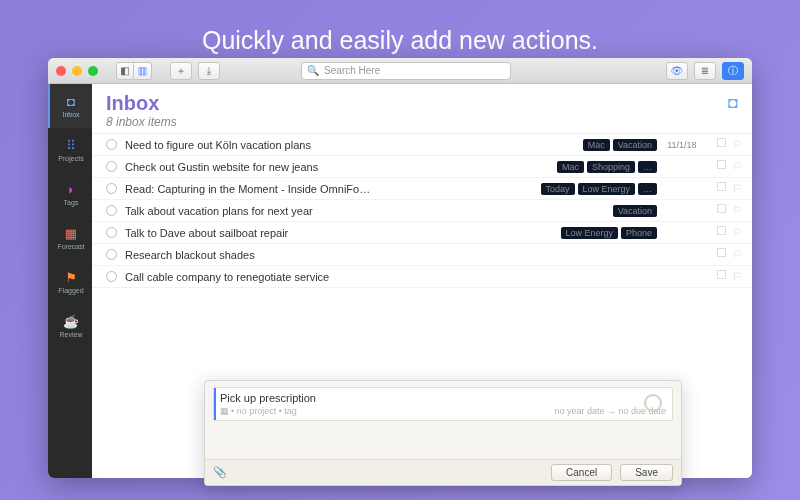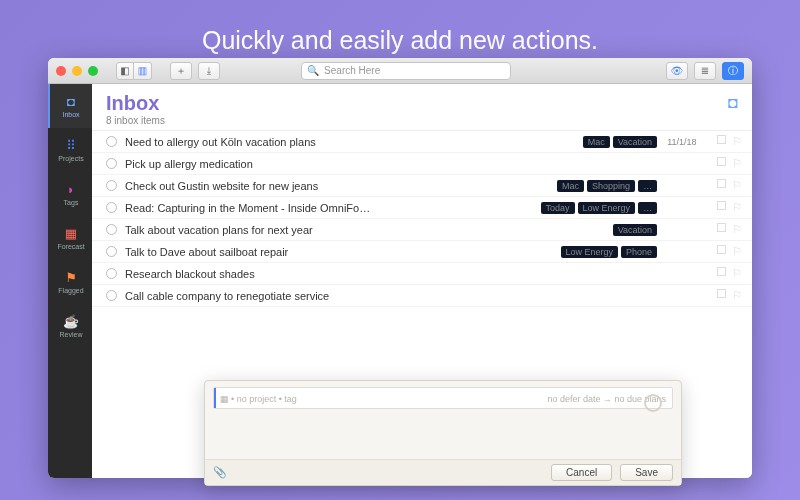--- a/index.html
+++ b/index.html
@@ -74,21 +74,21 @@
   .sb-inbox .sb-ic{color:#6aa8ff;}
   .sb-proj .sb-ic{color:#4a7cff;}
   .sb-tags .sb-ic{color:#d246c5;}
   .sb-fore .sb-ic{color:#ff6a5f;}
   .sb-flag .sb-ic{color:#ff8a3d;}
   .sb-rev .sb-ic{color:#6ab7d8;}
 
   .main { flex:1; display:flex; flex-direction:column; background:#fff; min-width:0;}
   .hdr { padding:8px 14px 4px; border-bottom:1px solid #eee; position:relative;}
   .hdr h1{font-size:20px; font-weight:600; color:#7e6fd6;}
-  .hdr .sub{font-size:10px; color:#888; }
+  .hdr .sub{font-size:12px; color:#888; font-style:italic;}
   .hdr-ic{position:absolute; right:14px; top:10px; color:#6aa8ff; font-size:16px;}
 
   .list{flex:1; overflow:hidden;}
   .row{
     display:flex; align-items:center; height:22px; padding:0 10px 0 14px;
     border-bottom:1px solid #f2f2f2; font-size:11px; color:#333;
   }
   .row:nth-child(odd){}
   .chk{width:11px;height:11px;border:1.2px solid #bbb;border-radius:50%;margin-right:8px;flex-shrink:0;}
   .title{flex:1; white-space:nowrap; overflow:hidden; text-overflow:ellipsis;}
@@ -199,36 +199,26 @@
 
     <div class="main">
       <div class="hdr">
         <h1>Inbox</h1>
         <div class="sub">8 inbox items</div>
         <span class="hdr-ic">◘</span>
       </div>
       <div class="list" id="list">
           <div class="row">
             <span class="chk"></span>
-            <span class="title">Need to allergy out Köln vacation plans</span>
+            <span class="title">Need to figure out Köln vacation plans</span>
             <span class="tags">
               <span class="tag">Mac</span>
               <span class="tag">Vacation</span>
             </span>
             <span class="date">11/1/18</span>
-            <span class="icons-r">
-              <span class="cal"></span>
-              <span class="flag">⚐</span>
-            </span>
-          </div>
-          <div class="row">
-            <span class="chk"></span>
-            <span class="title">Pick up allergy medication</span>
-            <span class="tags"></span>
-            <span class="date"></span>
             <span class="icons-r">
               <span class="cal"></span>
               <span class="flag">⚐</span>
             </span>
           </div>
           <div class="row">
             <span class="chk"></span>
             <span class="title">Check out Gustin website for new jeans</span>
             <span class="tags">
               <span class="tag">Mac</span>
@@ -302,23 +292,24 @@
           </div>
         </div>
     </div>
   </div>
 </div>
 
 <div class="quick-entry">
   <div class="qe-top">
     <div class="qe-row">
       <span class="qe-bar"></span>
+      <div class="qe-title">Pick up prescription</div>
       <div class="qe-meta">
         <span>▦ • no project • tag</span>
-        <span>no defer date → no due plans</span>
+        <span>no year date → no due date</span>
       </div>
       <span class="qe-circ"></span>
     </div>
   </div>
   <div class="qe-bot">
     <span class="left-ic">📎</span>
     <div class="qe-btn">Cancel</div>
     <div class="qe-btn">Save</div>
   </div>
 </div>

